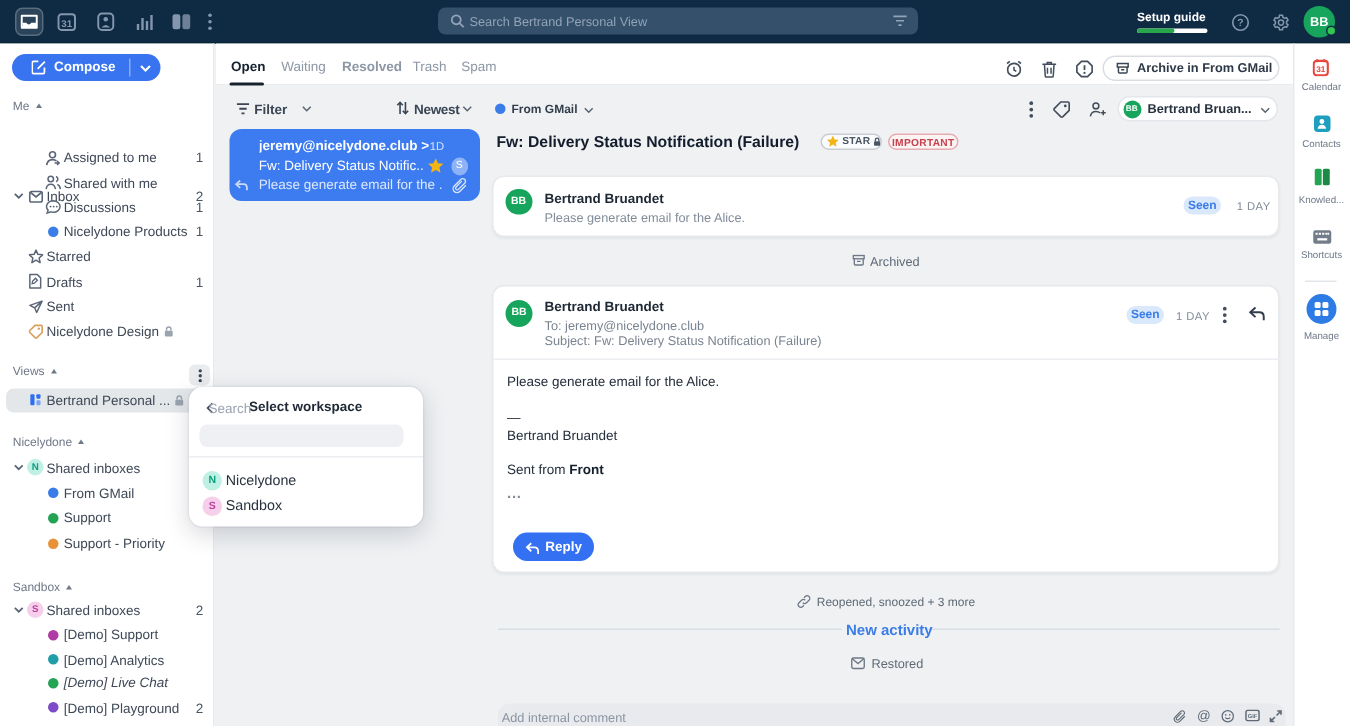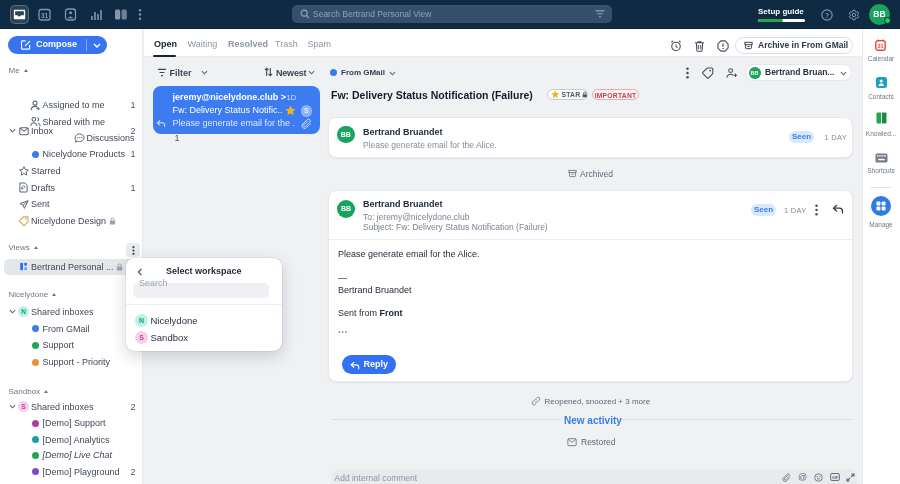--- a/index.html
+++ b/index.html
@@ -112,21 +112,21 @@
       <span class="scount">1</span>
 </div>
 <div class="srow" style="top:113.5px;">
   <svg class="sicon" style="left:29.5px;top:2.5px" width="11" height="11" viewBox="0 0 12 12">
         <circle cx="4.2" cy="3.6" r="2" fill="none" stroke="#5B6678" stroke-width="1.1"></circle>
         <path d="M0.8 11 q0.5 -3.6 3.4 -3.6 q2.9 0 3.4 3.6" fill="none" stroke="#5B6678" stroke-width="1.1"></path>
         <path d="M8 1.8 a2 2 0 0 1 0 3.8 M9 7.6 q1.8 .6 2.2 3.4" fill="none" stroke="#5B6678" stroke-width="1.1"></path>
       </svg>
   <span class="stext" style="left:42.5px;">Shared with me</span>
 </div>
-<div class="srow" style="top:130px;margin-left:44px;">
+<div class="srow" style="top:130px;">
   <svg class="sicon" style="left:29.5px;top:3px" width="11" height="10" viewBox="0 0 12 11">
         <path d="M6 1 a5 4.2 0 0 1 0 8.4 q-1 0 -1.8 -.3 L1.5 10 l.7 -2.2 a5 4.2 0 0 1 3.8 -6.8z" fill="none" stroke="#5B6678" stroke-width="1.1"></path>
         <circle cx="4" cy="5.2" r=".7" fill="#5B6678"></circle>
         <circle cx="6.3" cy="5.2" r=".7" fill="#5B6678"></circle>
         <circle cx="8.6" cy="5.2" r=".7" fill="#5B6678"></circle>
       </svg>
   <span class="stext" style="left:42.5px;">Discussions</span>
       <span class="scount">1</span>
 </div>
 <div class="srow" style="top:146px;">
@@ -444,20 +444,20 @@
       <rect x="10.6" y="10.6" width="4" height="4" rx="1" fill="#fff"></rect>
     </svg>
 <div class="rsl" style="top:221px;">Manage</div>
 
 <div class="a" style="left:126px;top:258px;width:155.5px;height:92.5px;background:#fff;border-radius:9px;box-shadow:0 5px 16px rgba(20,30,50,.18),0 0 0 1px rgba(20,30,50,.05);"></div>
 <svg class="a" style="left:136.5px;top:268px" width="5.5" height="8" viewBox="0 0 6 9">
       <path d="M5 1 L1.5 4.5 L5 8" fill="none" stroke="#434E5C" stroke-width="1.3"></path>
     </svg>
 <div class="a" style="left:126px;top:266px;width:155.5px;text-align:center;font-size:9px;font-weight:bold;color:#1E2835;">Select workspace</div>
 <div class="a" style="left:133px;top:282.5px;width:136px;height:15.5px;background:#EEF0F3;border-radius:5px;"></div>
-<div class="a" style="left:139px;top:276px;height:15.5px;line-height:15.5px;font-size:9px;color:#9AA3B0;">Search</div>
+<div class="a" style="left:139px;top:265px;height:15.5px;line-height:15.5px;font-size:9px;color:#9AA3B0;">Search</div>
 <div class="a" style="left:126px;top:303.5px;width:155.5px;height:1px;background:#ECEEF1;"></div>
 <span class="a" style="left:135px;top:313.5px;width:13px;height:13px;border-radius:50%;background:#BFF0E4;color:#0E9D7E;font-size:7px;font-weight:bold;text-align:center;line-height:13px;">N</span>
 <div class="a" style="left:150.5px;top:313.5px;height:13px;line-height:13px;font-size:9.5px;color:#28323F;">Nicelydone</div>
 <span class="a" style="left:135px;top:330.5px;width:13px;height:13px;border-radius:50%;background:#F6CFEA;color:#BE3FA0;font-size:7px;font-weight:bold;text-align:center;line-height:13px;">S</span>
 <div class="a" style="left:150.5px;top:330.5px;height:13px;line-height:13px;font-size:9.5px;color:#28323F;">Sandbox</div>
 
 </div>
 
 </body></html>

